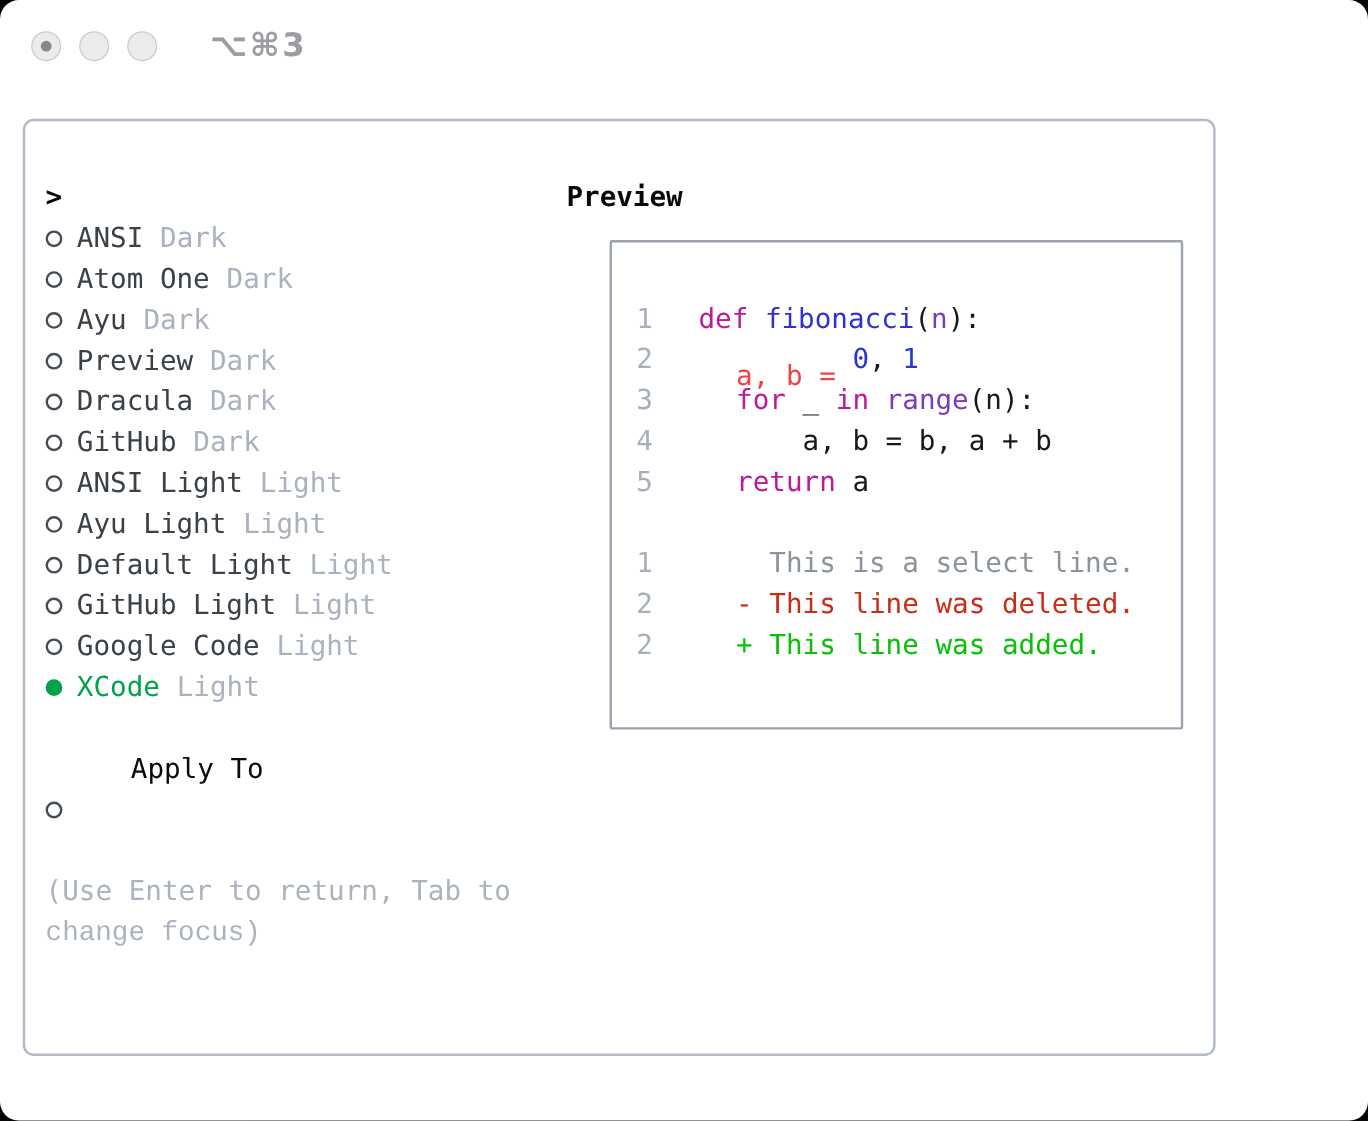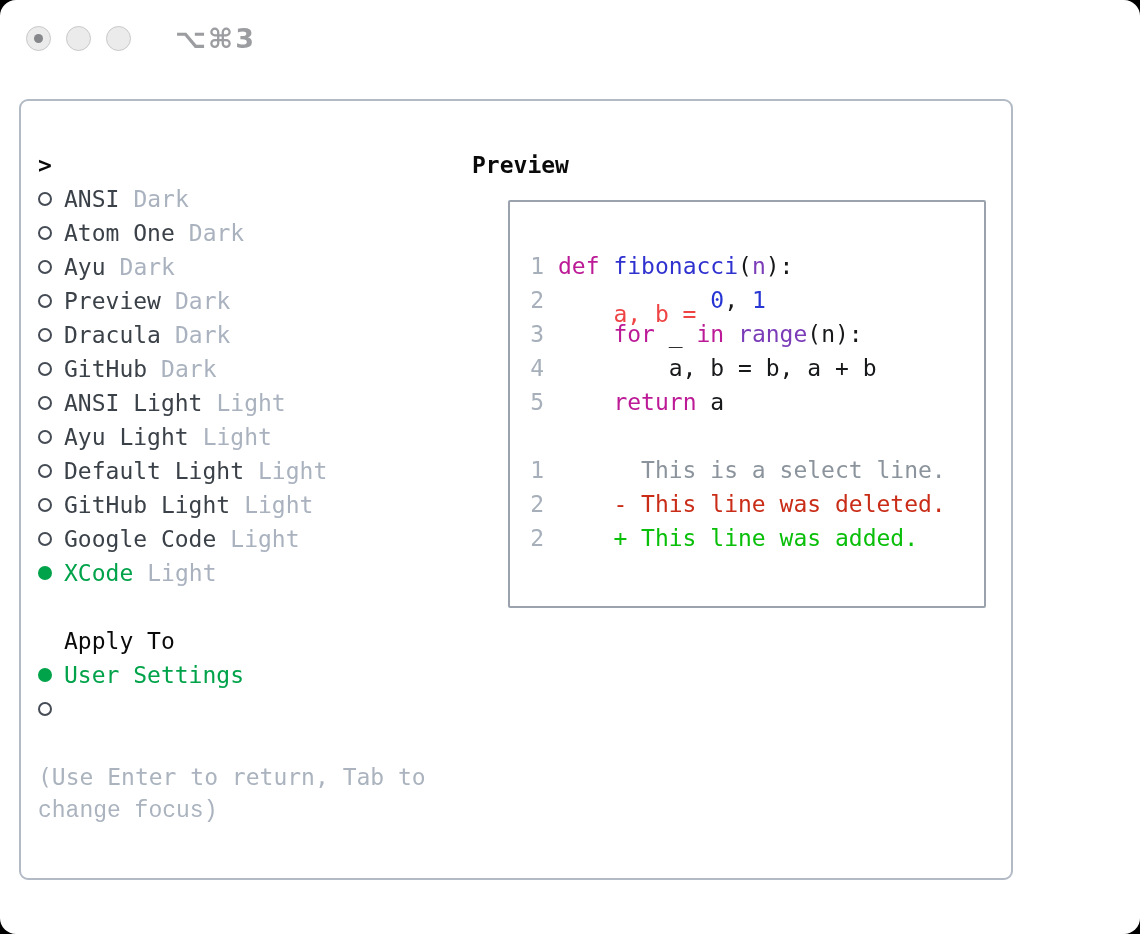--- a/index.html
+++ b/index.html
@@ -83,33 +83,32 @@
         <div class="row"><span class="bullet-col"><span class="ring" style="border: 2px solid rgb(70, 76, 85);"></span></span><span style="color: rgb(59, 65, 72);">Preview</span><span class="variant" style="color: rgb(169, 178, 190);">Dark</span></div>
         <div class="row"><span class="bullet-col"><span class="ring" style="border: 2px solid rgb(70, 76, 85);"></span></span><span style="color: rgb(59, 65, 72);">Dracula</span><span class="variant" style="color: rgb(169, 178, 190);">Dark</span></div>
         <div class="row"><span class="bullet-col"><span class="ring" style="border: 2px solid rgb(70, 76, 85);"></span></span><span style="color: rgb(59, 65, 72);">GitHub</span><span class="variant" style="color: rgb(169, 178, 190);">Dark</span></div>
         <div class="row"><span class="bullet-col"><span class="ring" style="border: 2px solid rgb(70, 76, 85);"></span></span><span style="color: rgb(59, 65, 72);">ANSI Light</span><span class="variant" style="color: rgb(169, 178, 190);">Light</span></div>
         <div class="row"><span class="bullet-col"><span class="ring" style="border: 2px solid rgb(70, 76, 85);"></span></span><span style="color: rgb(59, 65, 72);">Ayu Light</span><span class="variant" style="color: rgb(169, 178, 190);">Light</span></div>
         <div class="row"><span class="bullet-col"><span class="ring" style="border: 2px solid rgb(70, 76, 85);"></span></span><span style="color: rgb(59, 65, 72);">Default Light</span><span class="variant" style="color: rgb(169, 178, 190);">Light</span></div>
         <div class="row"><span class="bullet-col"><span class="ring" style="border: 2px solid rgb(70, 76, 85);"></span></span><span style="color: rgb(59, 65, 72);">GitHub Light</span><span class="variant" style="color: rgb(169, 178, 190);">Light</span></div>
         <div class="row"><span class="bullet-col"><span class="ring" style="border: 2px solid rgb(70, 76, 85);"></span></span><span style="color: rgb(59, 65, 72);">Google Code</span><span class="variant" style="color: rgb(169, 178, 190);">Light</span></div>
         <div class="row"><span class="bullet-col"><span class="ring" style="background: rgb(0, 163, 74); border: 2px solid rgb(0, 163, 74);"></span></span><span style="color: rgb(0, 163, 74);">XCode</span><span class="variant" style="color: rgb(169, 178, 190);">Light</span></div>
         <div class="row"></div>
-        <div class="row"><span class="bullet-col"></span><span style="color: rgb(10, 10, 10);">Apply To</span></div>
-        <div class="row"><span class="bullet-col"><span class="ring" style="background: rgb(0, 163, 74); border: 2px solid rgb(0, 163, 74);"></span></span><span style="color: rgb(0, 163, 74);">User Settings</span></div>
+        <div class="row"><span class="bullet-col"></span><span style="color: rgb(10, 10, 10); margin-left: 45px;">Apply To</span></div>
         <div class="row"><span class="bullet-col"><span class="ring" style="border: 2px solid rgb(70, 76, 85);"></span></span></div>
         <div class="row"></div>
         <div class="row"><span style="color: rgb(170, 179, 190);">(Use Enter to return, Tab to</span></div>
         <div class="row"><span style="color: rgb(170, 179, 190); font-family: Liberation Mono, monospace;">change focus)</span></div>
       </div>
     <div class="row preview-label">
       <span class="header-label">Preview</span>
     </div>
     <div class="preview-box">
         <div>
-          <div class="pline"><span class="ln" style="color: rgb(166, 175, 186);">1</span><span style="color: rgb(188, 26, 150);">def</span><span style="color: rgb(23, 24, 26);"> </span><span style="color: rgb(48, 50, 208);">fibonacci</span><span style="color: rgb(23, 24, 26);">(</span><span style="color: rgb(123, 60, 184);">n</span><span style="color: rgb(23, 24, 26);">):</span></div>
+          <div class="pline"><span class="ln" style="color: rgb(166, 175, 186);">1</span><span style="color: rgb(188, 26, 150); margin-left: 24px;">def</span><span style="color: rgb(23, 24, 26);"> </span><span style="color: rgb(48, 50, 208);">fibonacci</span><span style="color: rgb(23, 24, 26);">(</span><span style="color: rgb(123, 60, 184);">n</span><span style="color: rgb(23, 24, 26);">):</span></div>
           <div class="pline"><span class="ln" style="color: rgb(166, 175, 186);">2</span><span style="color: #ef4444; margin-top: 28px;">    a, b = </span><span style="color: rgb(40, 54, 212);">0</span><span style="color: rgb(23, 24, 26);">, </span><span style="color: rgb(40, 54, 212);">1</span></div>
           <div class="pline"><span class="ln" style="color: rgb(166, 175, 186);">3</span><span style="color: rgb(23, 24, 26);">    </span><span style="color: rgb(188, 26, 150);">for</span><span style="color: rgb(23, 24, 26);"> _ </span><span style="color: rgb(188, 26, 150);">in</span><span style="color: rgb(23, 24, 26);"> </span><span style="color: rgb(123, 60, 184);">range</span><span style="color: rgb(23, 24, 26);">(n):</span></div>
           <div class="pline"><span class="ln" style="color: rgb(166, 175, 186);">4</span><span style="color: rgb(23, 24, 26);">        a, b = b, a + b</span></div>
           <div class="pline"><span class="ln" style="color: rgb(166, 175, 186);">5</span><span style="color: rgb(23, 24, 26);">    </span><span style="color: rgb(188, 26, 150);">return</span><span style="color: rgb(23, 24, 26);"> a</span></div>
         </div>
         <div class="diff-group">
           <div class="pline"><span class="ln" style="color: rgb(166, 175, 186);">1</span><span style="color: rgb(139, 148, 156);">      This is a select line.</span></div>
           <div class="pline"><span class="ln" style="color: rgb(166, 175, 186);">2</span><span style="color: rgb(201, 45, 24);">    - This line was deleted.</span></div>
           <div class="pline"><span class="ln" style="color: rgb(166, 175, 186);">2</span><span style="color: rgb(9, 191, 9);">    + This line was added.</span></div>
         </div>

